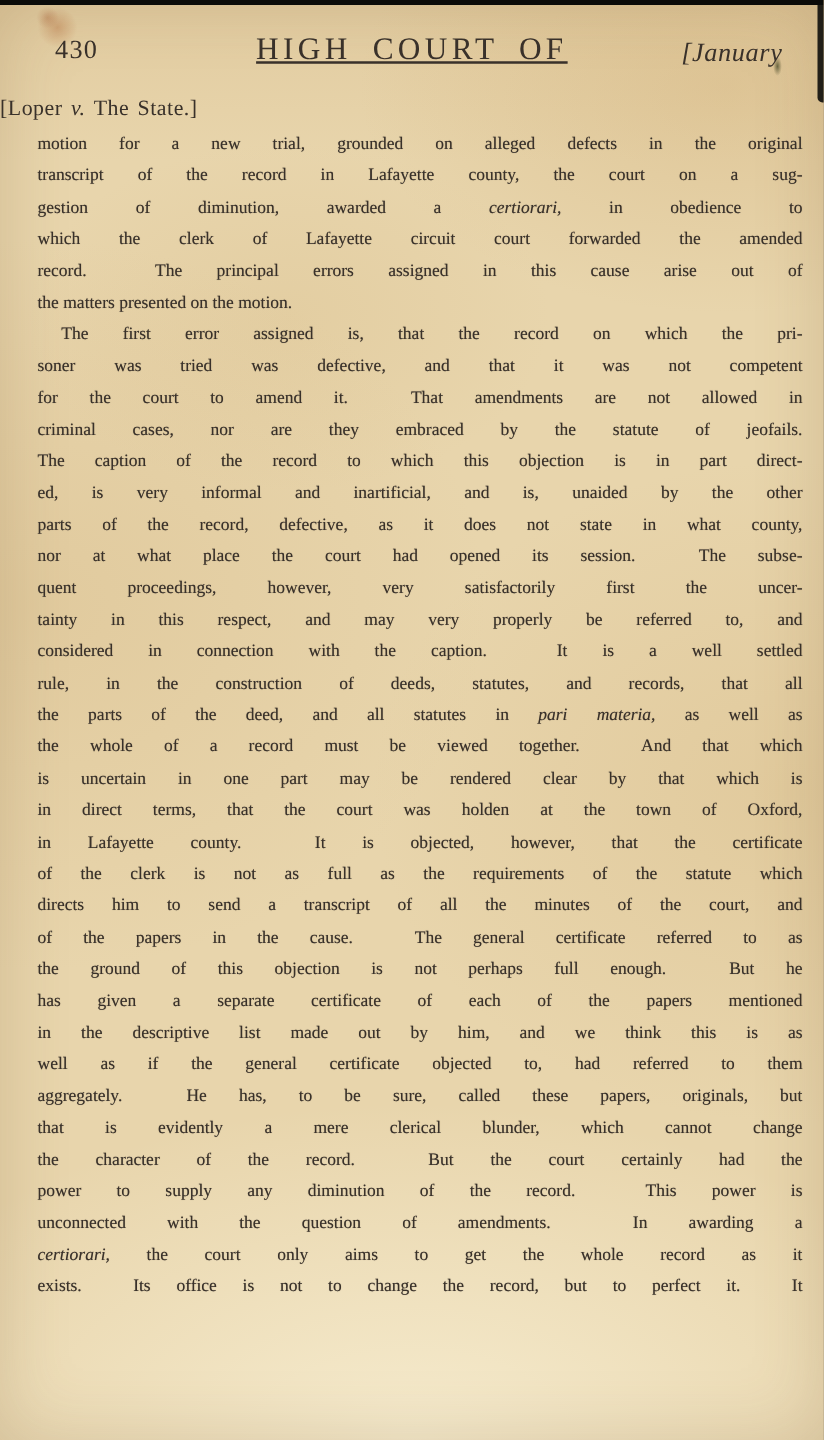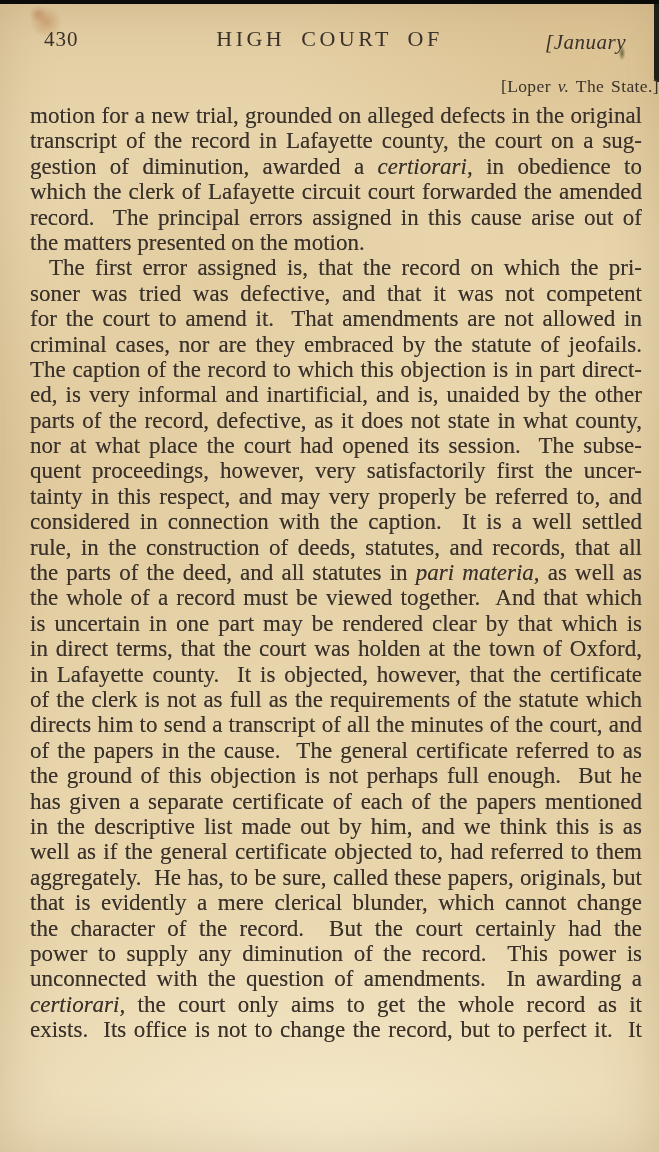--- a/index.html
+++ b/index.html
@@ -38,35 +38,35 @@
     position:absolute;top:4px;right:0;width:5px;height:78px;
     background:#12110e;border-radius:0 0 0 4px;opacity:.92;
   }
   .page-number{
     position:absolute;top:27px;left:44px;
     font-size:21px;letter-spacing:1px;
   }
   .running-title{
     position:absolute;top:26px;left:0;right:0;
     text-align:center;
-    font-size:22px;letter-spacing:3.5px;word-spacing:7px;
+    font-size:25px;letter-spacing:3.5px;word-spacing:7px;text-decoration:underline;
   }
   .issue-label{
     position:absolute;top:30px;right:33px;
     font-style:italic;font-size:21px;letter-spacing:.5px;font-family:Liberation Serif, serif;
   }
   .case-caption{
     position:absolute;top:76px;left:0;right:0;
-    text-align:right;font-size:17.5px;letter-spacing:.4px;word-spacing:2px;
+    text-align:left;font-size:17.5px;letter-spacing:.4px;word-spacing:2px;
   }
   .body-text{
     position:absolute;top:103px;left:30px;width:612px;
   }
   .line{
-    font-size:23px;line-height:25.4px;height:25.4px;
+    font-size:14px;line-height:25.4px;height:25.4px;
     white-space:pre-wrap;
     text-align:justify;text-align-last:justify;
     text-shadow:0 0 .6px rgba(57,49,42,.55);
   }
   .line.flush{text-align-last:left;}
   .line.indent{text-indent:19px;}
 </style>
 </head>
 <body>
 

